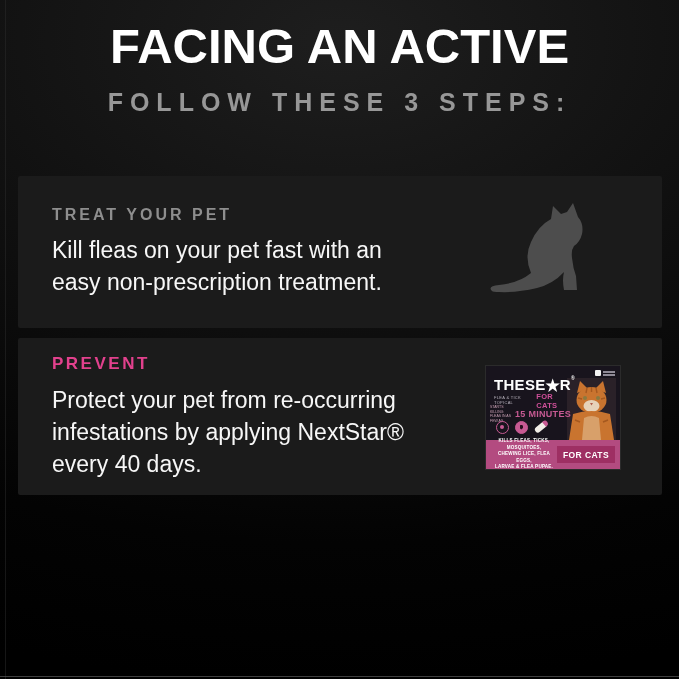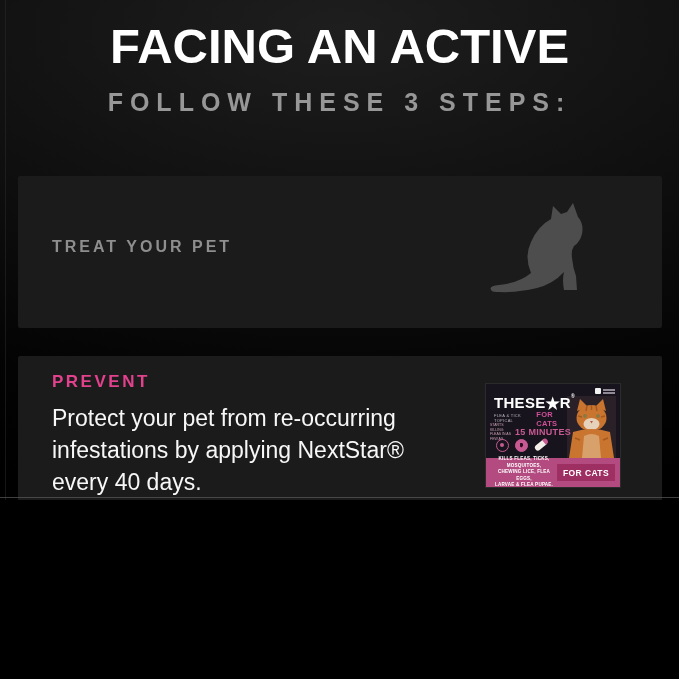--- a/index.html
+++ b/index.html
@@ -1,40 +1,40 @@
 <!DOCTYPE html>
 <html><head>
 <meta charset="utf-8">
 <style>
   * { box-sizing: border-box; }
   html,body { margin:0; padding:0; background:#000; }
   .poster {
-    position:relative; width:679px; height:500px; overflow:hidden;
+    position:relative; width:679px; height:679px; overflow:hidden;
     background: radial-gradient(150% 95% at 50% 6%, #1e1e1e 0%, #101010 40%, #030303 78%, #000 100%);
     font-family:"Liberation Sans", sans-serif;
   }
   
   .header { position:absolute; top:0; left:0; right:0; text-align:center; }
   .title {
     margin:20px 10px 0; color:#ffffff; font-weight:bold;
     font-size:49px; line-height:52px; letter-spacing:0px;
   }
   .subtitle {
     margin-top:16px; color:#979797; font-weight:bold;
     font-size:25px; letter-spacing:7px;
   }
   
-  .cards { position:absolute; top:176px; left:18px; right:17px; display:flex; flex-direction:column; gap:18px; }
+  .cards { position:absolute; top:176px; left:18px; right:17px; display:flex; flex-direction:column; gap:10px; }
   .card {
     position:relative; background:#1b1b1b; border-radius:2px;
     display:flex; flex-direction:column; justify-content:center; padding-left:34px; padding-right:190px;
   }
   .card.c1 { height:152px; }
   .card.c2 { height:155px; }
-  .card.c3 { height:157px;margin-top:10px; }
+  .card.c3 { height:157px; }
   .card-heading {
     margin:0 0 10px 0; font-size:16px; font-weight:bold; letter-spacing:3px; color:#8e8e8e;
   }
   .card.c3 .card-heading { color:#e2418d; font-size:17px; letter-spacing:2.5px; }
   .card-body {
     margin:0; font-size:23px; line-height:32px; color:#f7f7f7; white-space:pre-line;
   }
   .card-art { position:absolute; }
   .art-cat  { right:50px; top:26px; width:125px; height:100px; }
   .art-home { right:50px; top:18px; width:128px; height:122px; }
@@ -101,20 +101,22 @@
     <div class="title">
       <div>FACING AN ACTIVE</div>
     </div>
     <div class="subtitle">FOLLOW THESE 3 STEPS:</div>
   </div>
 
   <div class="cards">
 
     <div class="card c1">
       <h2 class="card-heading">TREAT YOUR PET</h2>
+      <p class="card-body">Kill fleas on your pet fast with an
+easy non-prescription treatment.</p>
       <div class="card-art art-cat">
         <svg width="125" height="100" viewBox="0 0 125 100" aria-hidden="true">
           <path fill="#4d4d4d" d="M5 89 Q0 84 12 83 Q32 81 44 71 Q37 55 44 40 Q51 24 64 17 L66 4 L74 12 L80 10 L86 1 L91 15 Q97 22 95 32 Q93 40 87 44 Q84 48 85 56 Q86 66 89 74 L90 88 L77 88 Q75 78 77 70 Q66 82 50 86 Q28 91 12 90 Q6 90 5 89 Z"></path>
         </svg>
       </div>
     </div>
 
 
     <div class="card c3">
       <h2 class="card-heading">PREVENT</h2>

